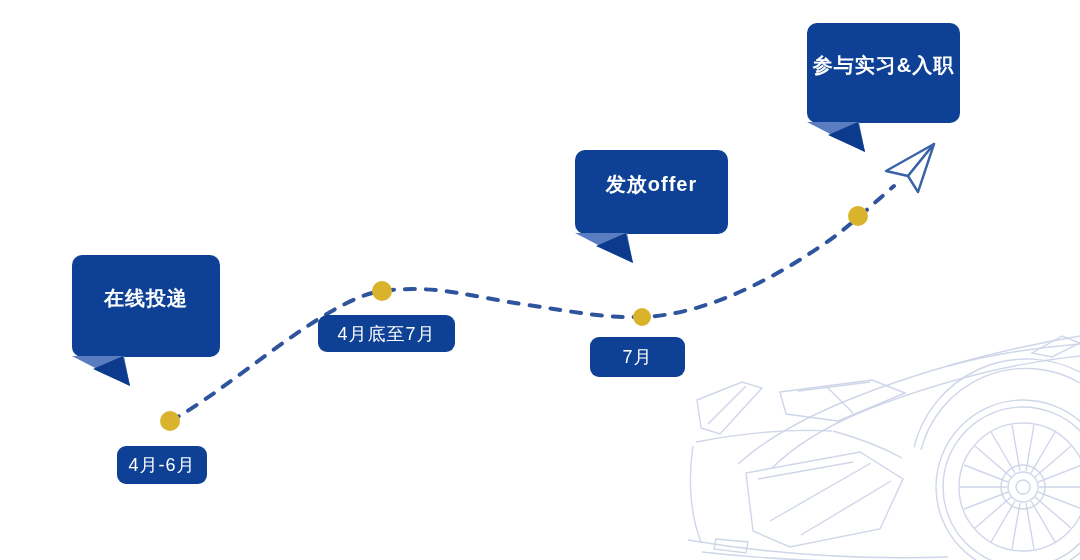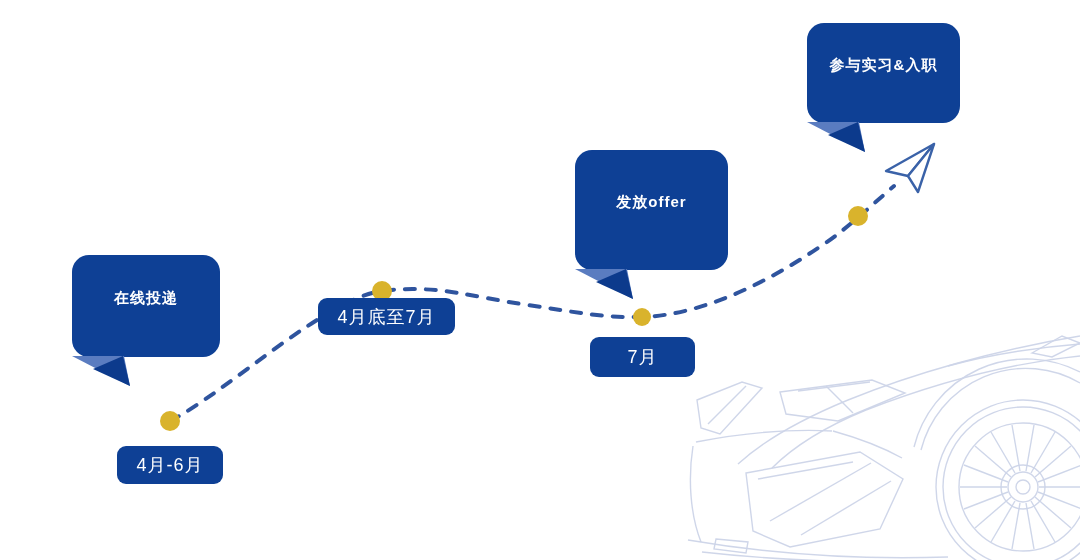--- a/index.html
+++ b/index.html
@@ -17,42 +17,42 @@
     position:relative;width:1080px;height:560px;background:#ffffff;
     overflow:hidden;font-family:"Liberation Sans","DejaVu Sans",sans-serif;
   }
   #bg-svg{position:absolute;left:0;top:0;width:1080px;height:560px;}
   .car{stroke:var(--car-line);stroke-width:1.4;fill:none;opacity:.95;}
   .dash-path{stroke:var(--line-blue);stroke-width:4;fill:none;
     stroke-dasharray:10 11;stroke-linecap:round;}
   .node-dot{fill:var(--dot-yellow);}
   .plane{fill:#ffffff;stroke:var(--plane-blue);stroke-width:2.4;stroke-linejoin:round;}
   .bubble{
-    position:absolute;background:var(--bubble-blue);border-radius:17px;
+    position:absolute;background:var(--bubble-blue);border-radius:10px;
     color:var(--text-white);display:flex;align-items:center;justify-content:center;
-    font-size:15px;font-weight:bold;letter-spacing:1px;padding-bottom:16px;
+    font-size:20px;font-weight:bold;letter-spacing:1px;padding-bottom:16px;
     box-sizing:border-box;
   }
   .tail{position:absolute;left:0;top:calc(100% - 1px);width:64px;height:34px;}
   .tail .light{fill:var(--tail-light);}
   .tail .dark{fill:var(--tail-dark);}
   .period{
     position:absolute;background:var(--bubble-blue);border-radius:9px;
     color:var(--text-white);display:flex;align-items:center;justify-content:center;
     font-size:18px;letter-spacing:1px;box-sizing:border-box;
   }
   
   .bubble-1{left:72px;top:255px;width:148px;height:102px;}
-  .period-1{left:117px;top:446px;width:106px;height:38px;}
+  .period-1{left:117px;top:446px;width:90px;height:38px;}
   
   .bubble-2{left:317px;top:123px;width:151px;height:99px;}
-  .period-2{left:318px;top:298px;width:137px;height:37px;}
+  .period-2{left:318px;top:315px;width:137px;height:37px;}
   
-  .bubble-3{left:575px;top:150px;width:153px;height:120px;}
-  .period-3{left:590px;top:337px;width:105px;height:40px;}
+  .bubble-3{left:575px;top:150px;width:153px;height:84px;}
+  .period-3{left:590px;top:337px;width:95px;height:40px;}
   
   .bubble-4{left:807px;top:23px;width:153px;height:100px;}
   .period-4{left:808px;top:249px;width:133px;height:42px;}
 </style>
 </head>
 <body>
 
 <div id="canvas">
 
   <svg id="bg-svg" viewBox="0 0 1080 560" xmlns="http://www.w3.org/2000/svg">

